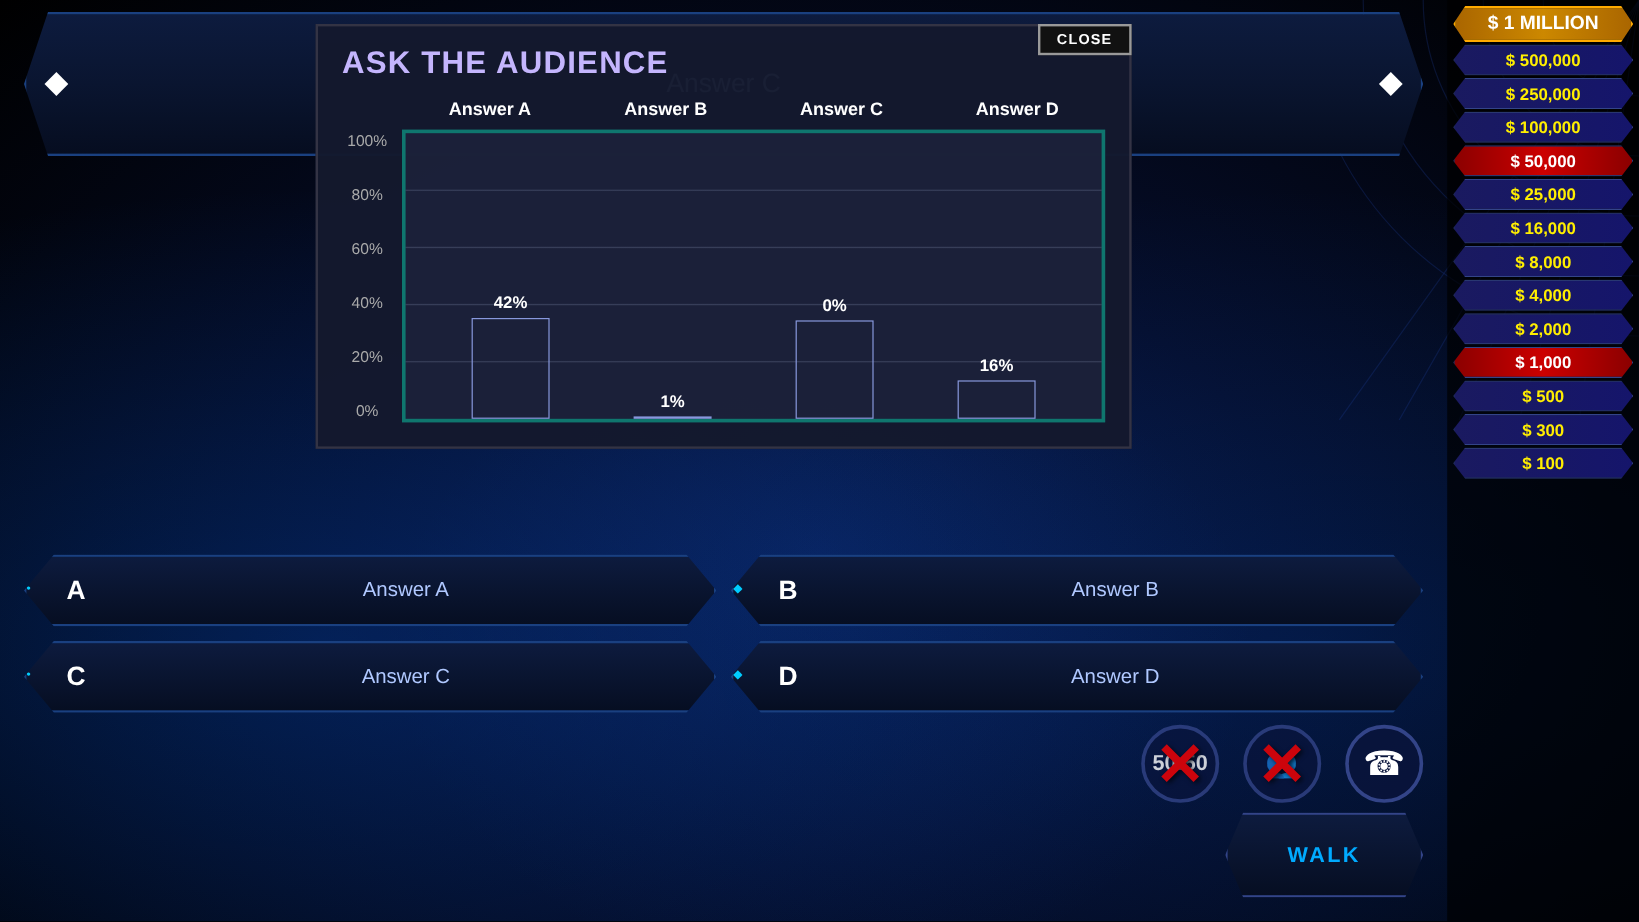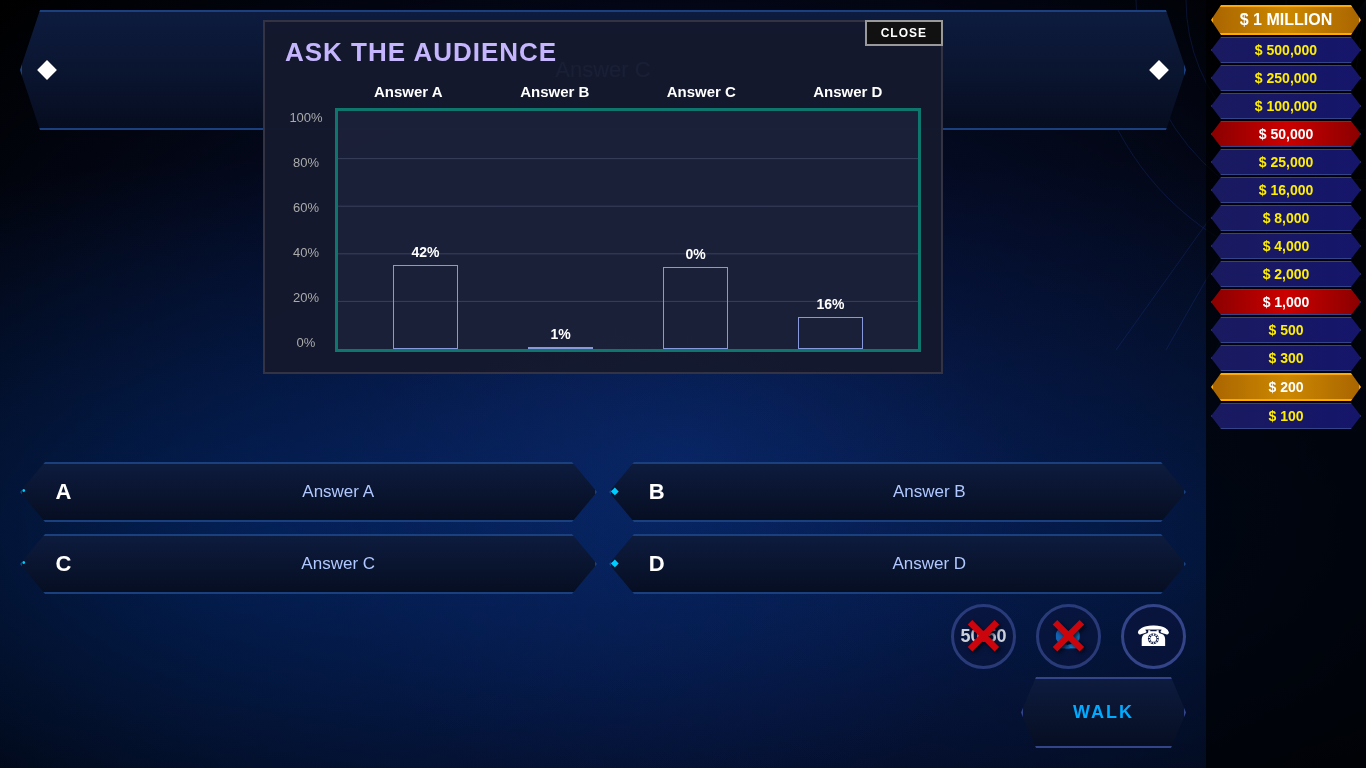--- a/index.html
+++ b/index.html
@@ -511,16 +511,15 @@
     <div class="prize-item">$ 100,000</div>
     <div class="prize-item" style="background:linear-gradient(90deg,#8b0000,#cc0000,#8b0000);color:white;">$ 50,000</div>
     <div class="prize-item">$ 25,000</div>
     <div class="prize-item">$ 16,000</div>
     <div class="prize-item">$ 8,000</div>
     <div class="prize-item">$ 4,000</div>
     <div class="prize-item">$ 2,000</div>
     <div class="prize-item" style="background:linear-gradient(90deg,#8b0000,#cc0000,#8b0000);color:white;">$ 1,000</div>
     <div class="prize-item">$ 500</div>
     <div class="prize-item">$ 300</div>
-    <div class="prize-item highlight">$ 200</div>
     <div class="prize-item">$ 100</div>
   </div>
 </div>
 
 </body></html>

